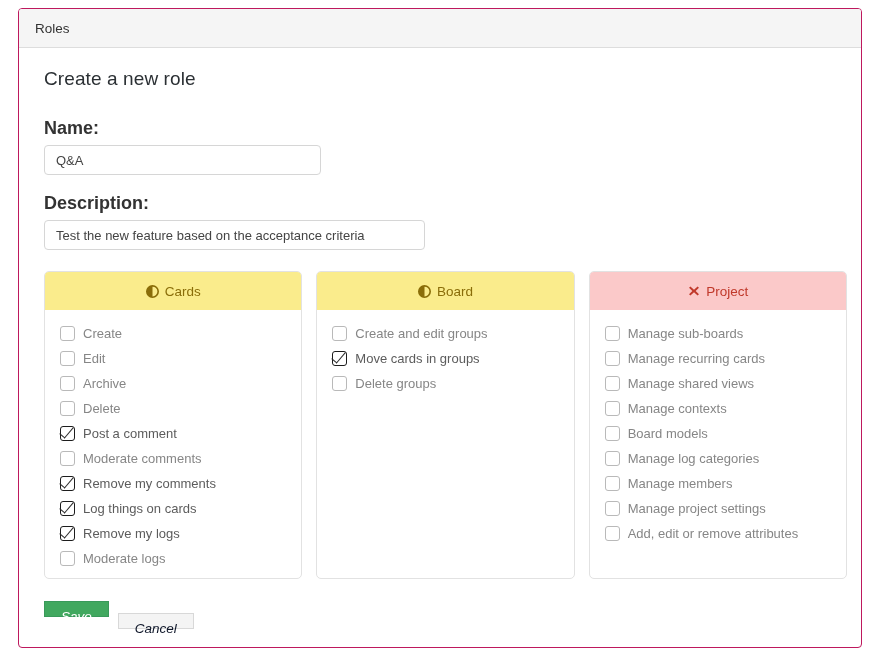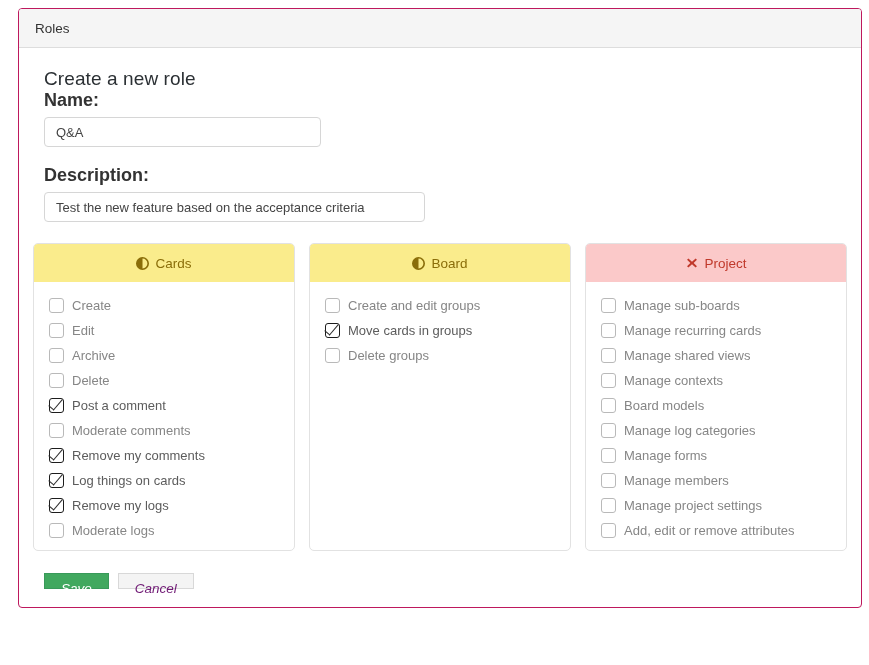--- a/index.html
+++ b/index.html
@@ -44,21 +44,21 @@
   }
 
   .card-body {
     padding: 16px 14px 18px 14px;
   }
 
   .form-title {
     font-size: 19px;
     font-weight: 400;
     color: #2b3034;
-    margin: 4px 0 0 11px;
+    margin: 4px 0 28px 11px;
     letter-spacing: 0.1px;
   }
 
   .field-label {
     font-size: 18px;
     font-weight: bold;
     color: #333333;
     margin: 0 0 6px 11px;
   }
 
@@ -78,20 +78,21 @@
   #name-input { width: 277px; }
   #description-input { width: 381px; }
 
   .spacer-sm { height: 18px; }
   .spacer-xs { height: 13px; }
 
   
   .perm-row {
     display: flex;
     gap: 14px;
+    margin-left: 11px;
     margin-top: 8px;
   }
   .perm-col {
     width: 264px;
     border: 1px solid #e2e2e2;
     border-radius: 5px;
     background: #ffffff;
     overflow: hidden;
     height: 308px;
     display: flex;
@@ -186,21 +187,22 @@
     font-style: italic;
   }
   .btn-save {
     background: #41a85f;
     border-color: #39995a;
     color: #ffffff;
   }
   .btn-cancel {
     background: #f4f4f4;
     border-color: #d8d8d8;
-    color: #701a75;
+    color: #0f172a;
+    margin-top: 12px;
   }
 </style>
 </head>
 <body>
 
 <div class="page">
   <div class="card">
 
     <div class="card-header">
       <span class="card-header-title">Roles</span>
@@ -332,24 +334,20 @@
               <div class="perm-item">
                 <span class="cb"></span>
                 <span class="perm-label">Board models</span>
               </div>
               <div class="perm-item">
                 <span class="cb"></span>
                 <span class="perm-label">Manage log categories</span>
               </div>
               <div class="perm-item">
                 <span class="cb"></span>
-                <span class="perm-label">Manage forms</span>
-              </div>
-              <div class="perm-item">
-                <span class="cb"></span>
                 <span class="perm-label">Manage members</span>
               </div>
               <div class="perm-item">
                 <span class="cb"></span>
                 <span class="perm-label">Manage project settings</span>
               </div>
               <div class="perm-item">
                 <span class="cb"></span>
                 <span class="perm-label">Add, edit or remove attributes</span>
               </div>

